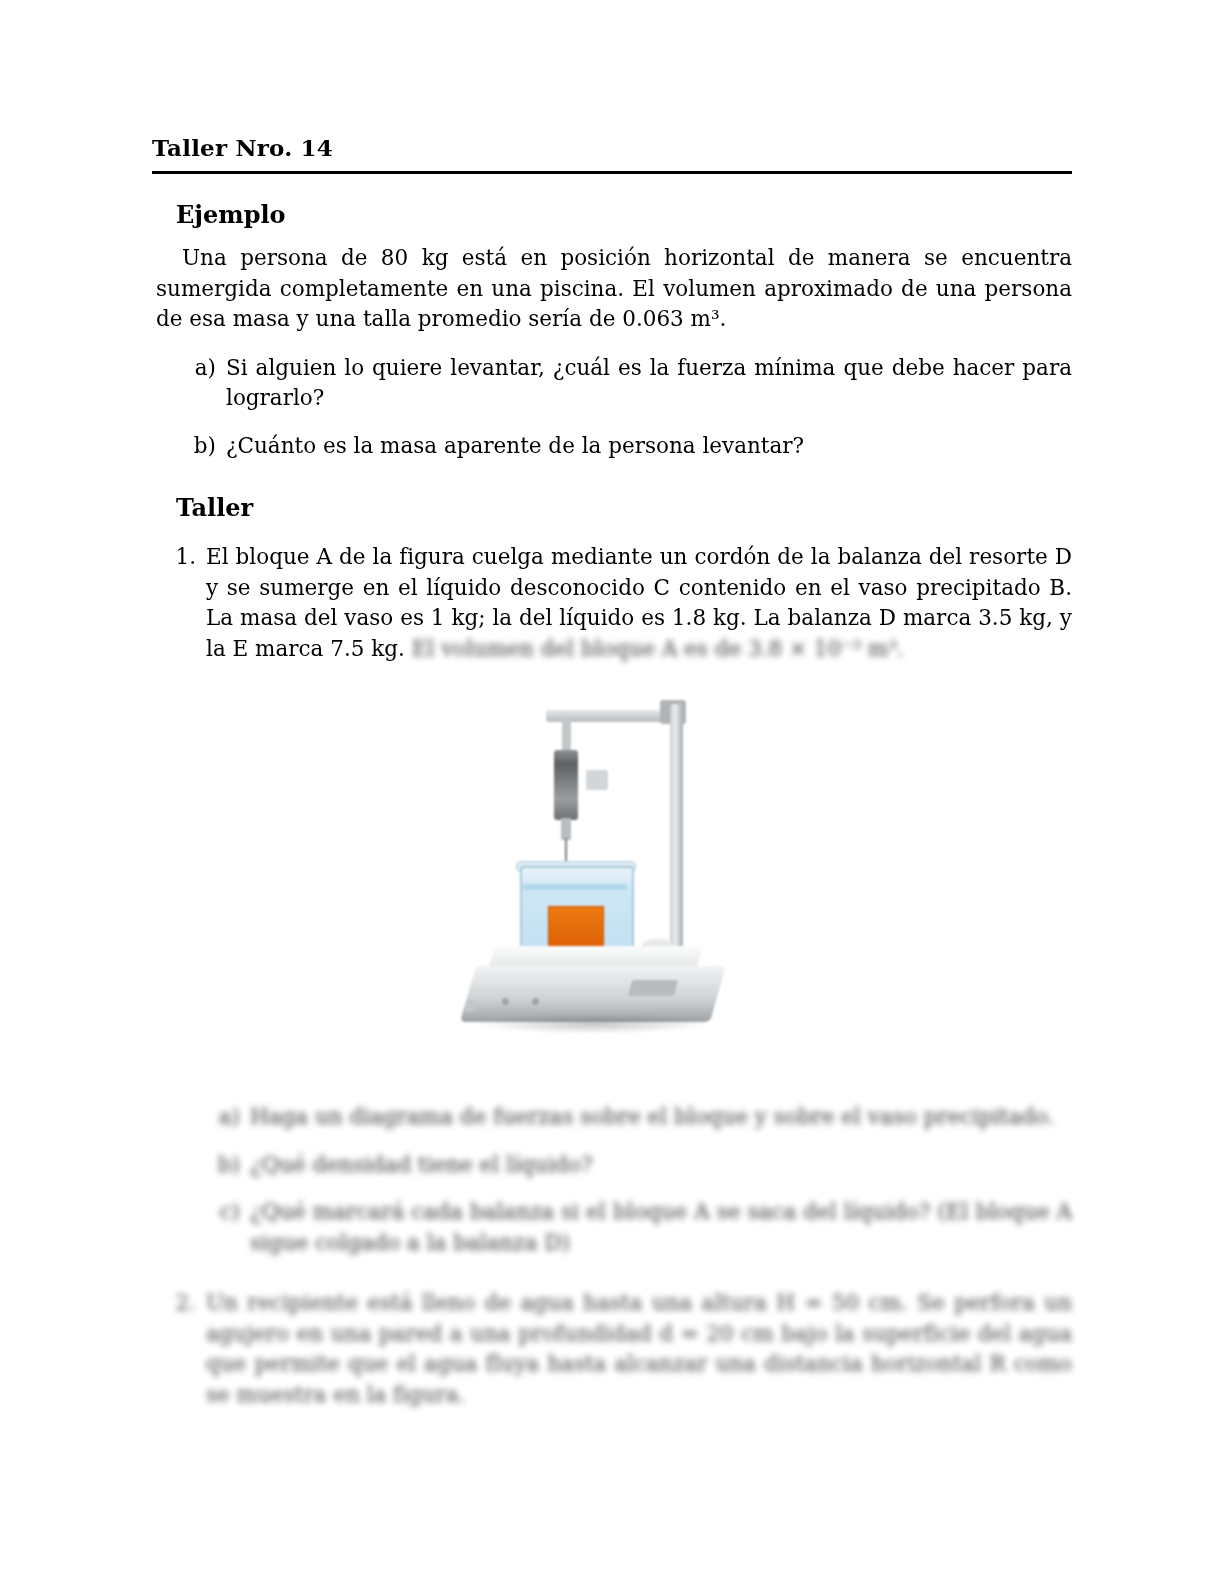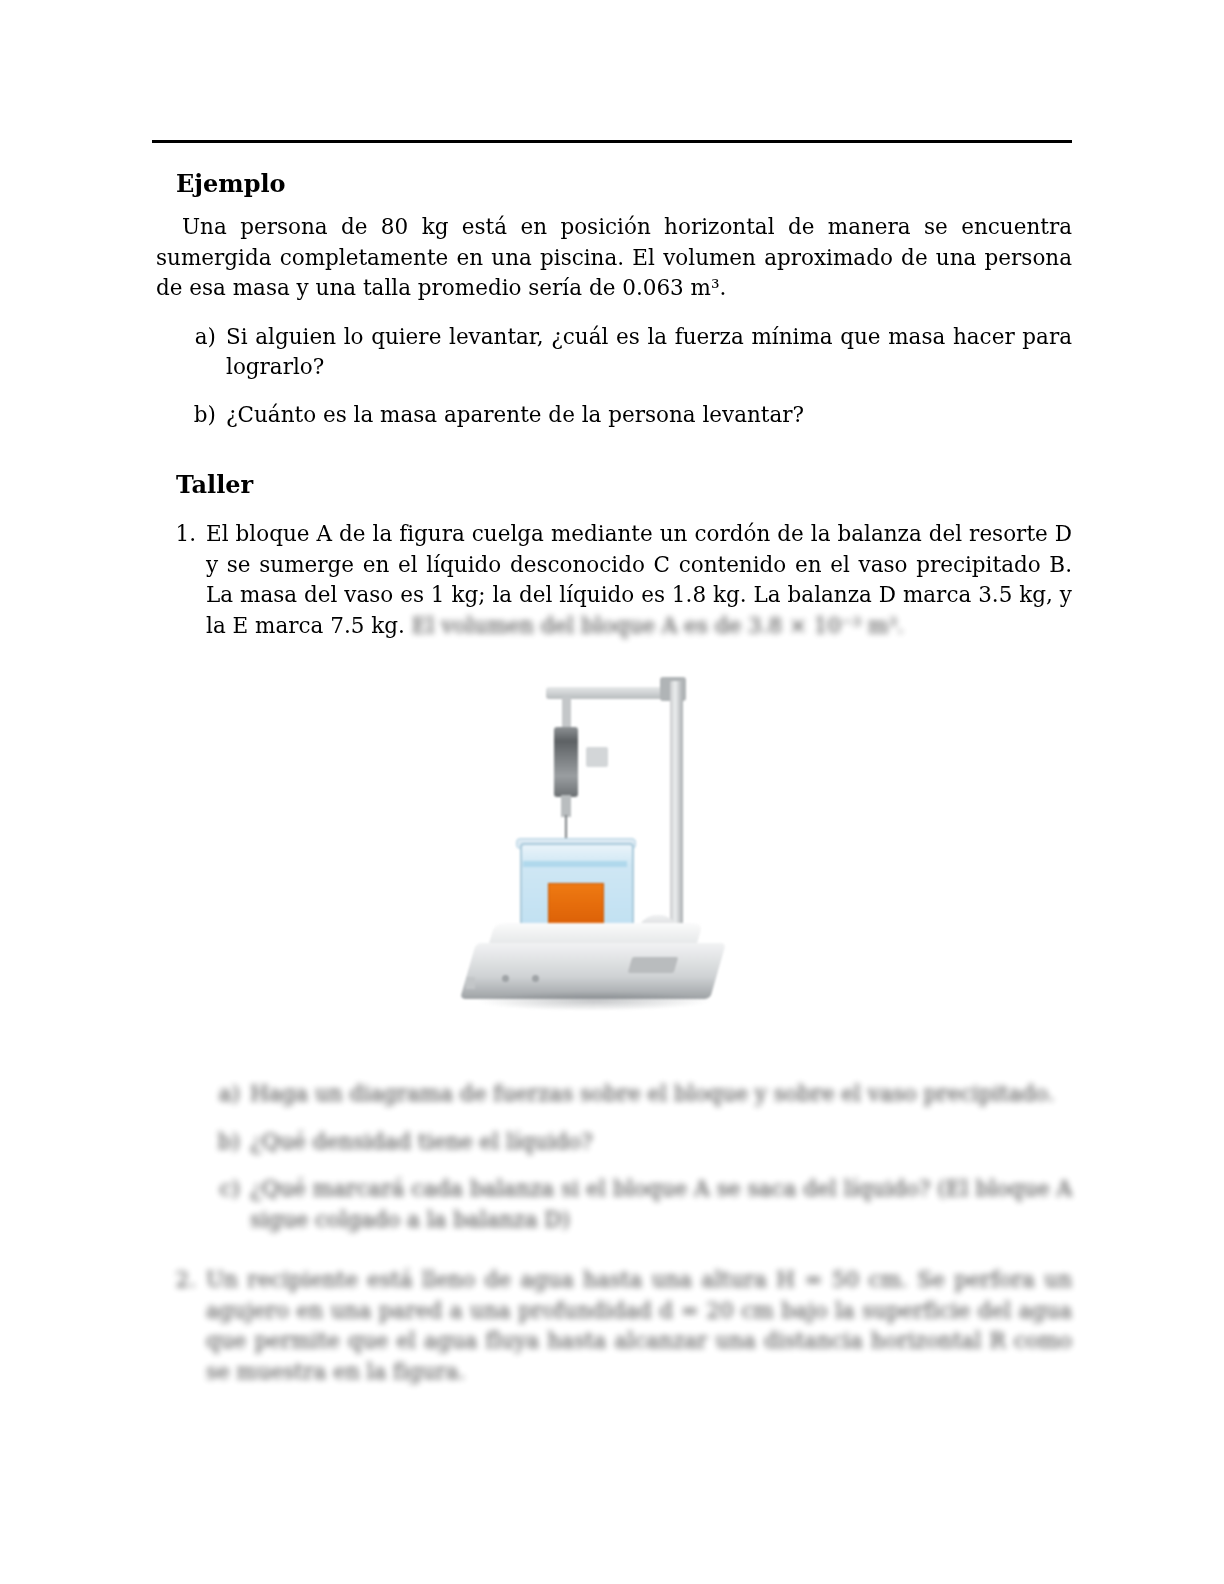--- a/index.html
+++ b/index.html
@@ -223,39 +223,40 @@
     background: #c3c6c8;
   }
 </style>
 </head>
 <body>
 
 <div class="page">
   <div class="content">
 
     <div>
+      <div class="hdr-line">Taller Nro. 14</div>
       <div class="rule"></div>
     </div>
 
     <div class="sec-title">Ejemplo</div>
 
     <p class="body">Una persona de 80 kg está en posición horizontal de manera se encuentra sumergida completamente en una piscina. El volumen aproximado de una persona de esa masa y una talla promedio sería de 0.063 m³.</p>
 
     <div class="list">
       <div class="li indent">
         <span class="mark">a)</span>
-        <span class="txt">Si alguien lo quiere levantar, ¿cuál es la fuerza mínima que masa hacer para lograrlo?</span>
+        <span class="txt">Si alguien lo quiere levantar, ¿cuál es la fuerza mínima que debe hacer para lograrlo?</span>
       </div>
       <div class="li indent">
         <span class="mark">b)</span>
         <span class="txt">¿Cuánto es la masa aparente de la persona levantar?</span>
       </div>
     </div>
 
-    <div class="sec-title" style="margin-top:40px;">Taller</div>
+    <div class="sec-title" style="margin-top:32px;">Taller</div>
 
     <div class="li" style="margin-top:20px;">
       <span class="mark">1.</span>
       <span class="txt blur-target"><span>El bloque A de la figura cuelga mediante un cordón de la balanza del resorte D y se sumerge en el líquido desconocido C contenido en el vaso precipitado B. La masa del vaso es 1 kg; la del líquido es 1.8 kg. La balanza D marca 3.5 kg, y la E marca 7.5 kg. </span><span class="blur2" style="display: inline;">El volumen del bloque A es de 3.8 × 10⁻³ m³.</span></span>
     </div>
 
     <div class="figure-wrap">
       <div class="figure">
         <div class="stand-arm"></div>
         <div class="stand-clamp"></div>

